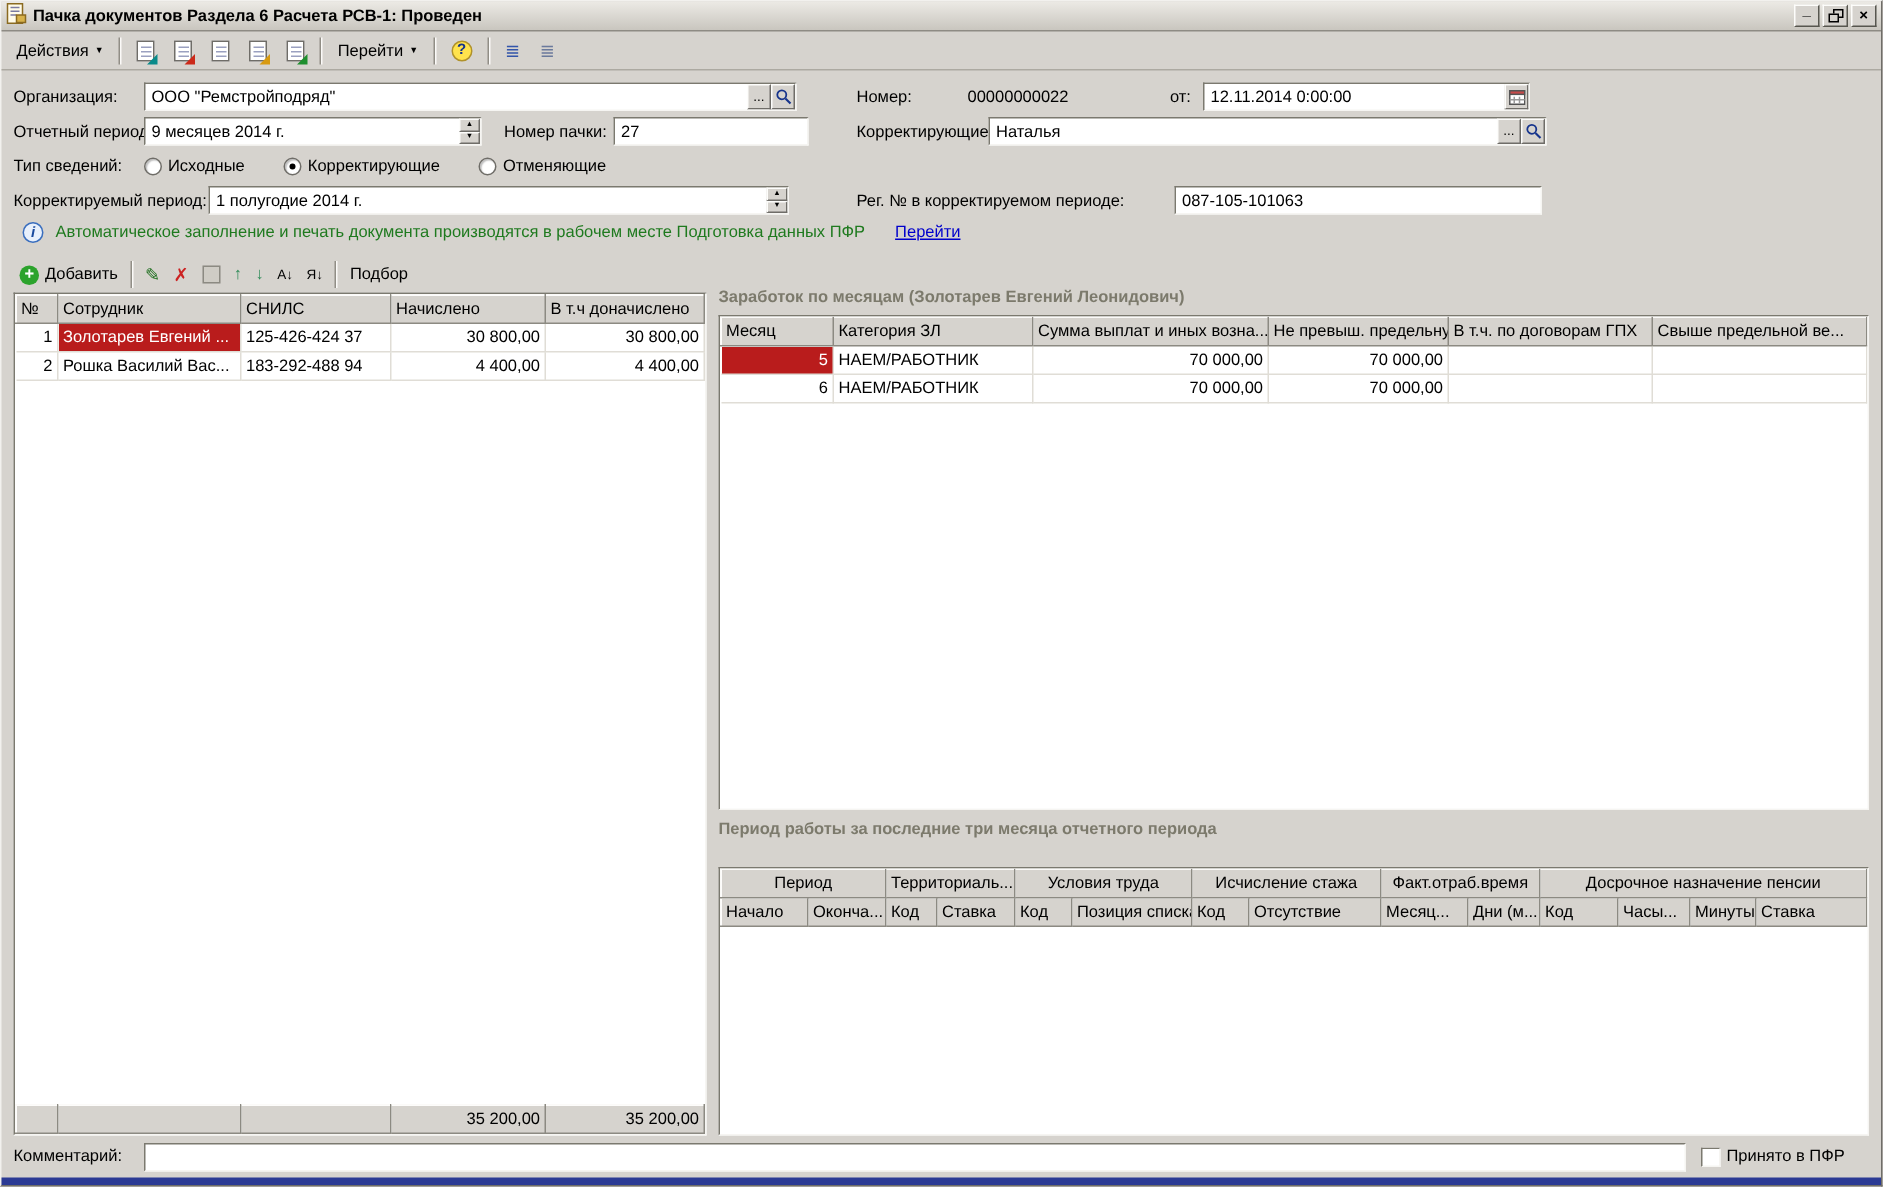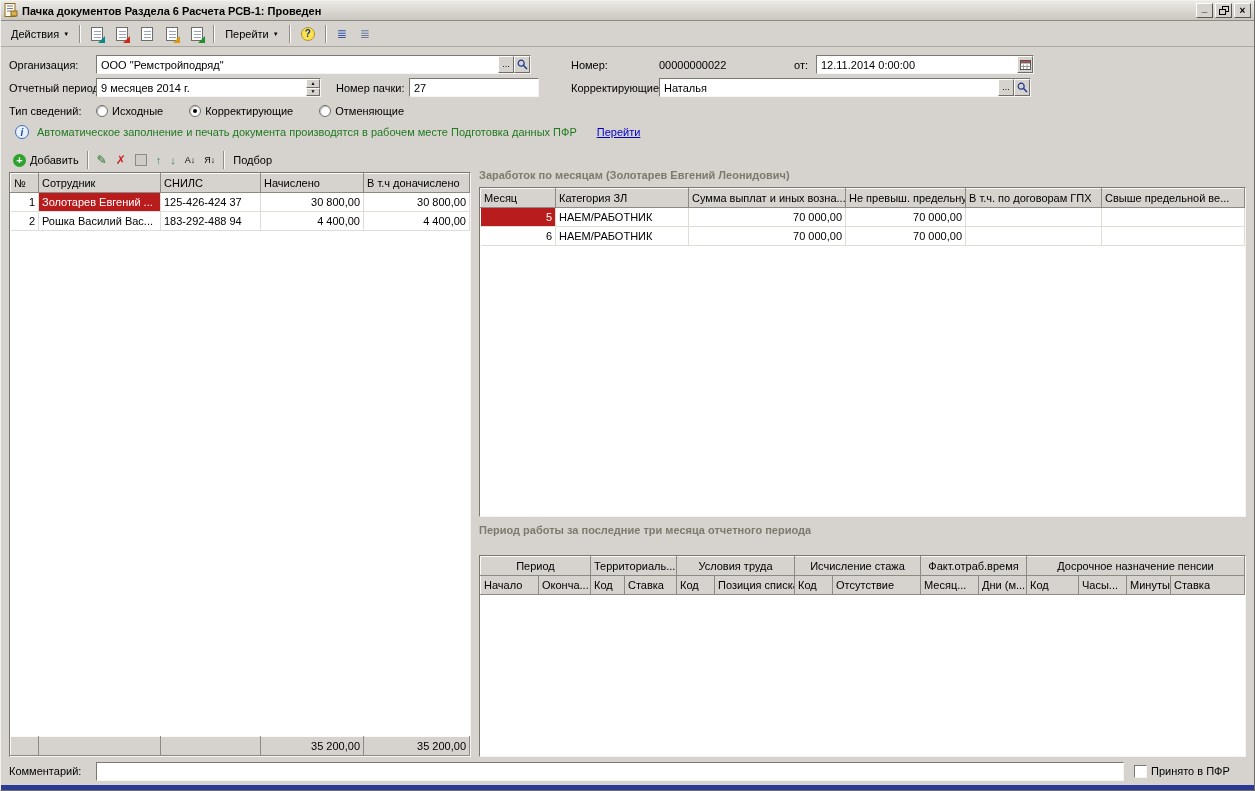--- a/index.html
+++ b/index.html
@@ -182,21 +182,21 @@
         <span class="val">ООО "Ремстройподряд"</span>
         <span class="fbtn">...</span>
         <span class="fbtn">
             <svg width="11" height="11" viewBox="0 0 11 11">
               <circle cx="4.2" cy="4.2" r="3" fill="none" stroke="#16348c" stroke-width="1.2"></circle>
               <line x1="6.6" y1="6.6" x2="10" y2="10" stroke="#16348c" stroke-width="1.4"></line>
             </svg>
           </span>
       </div>
       <span class="sp" style="width:40px"></span>
-      <span class="lbl" style="width:88px">Номер:</span>
+      <span class="lbl" style="width:74px">Номер:</span>
       <span class="flat-val" style="width:135px">00000000022</span>
       <span class="lbl" style="width:22px">от:</span>
       <div class="field" style="width:218px">
         <span class="val">12.11.2014  0:00:00</span>
         <span class="fbtn">
             <svg width="11" height="11" viewBox="0 0 11 11">
               <rect x="0.5" y="1.5" width="10" height="9" fill="#fff" stroke="#555"></rect>
               <rect x="0.5" y="1.5" width="10" height="2.4" fill="#c84a4a" stroke="#555"></rect>
               <line x1="3.5" y1="5.5" x2="3.5" y2="10" stroke="#999"></line>
               <line x1="7" y1="5.5" x2="7" y2="10" stroke="#999"></line>
@@ -243,20 +243,35 @@
       <span class="radio checked">
           <span class="rdot"></span>
           <span>Корректирующие</span>
         </span>
       <span class="radio">
           <span class="rdot"></span>
           <span>Отменяющие</span>
         </span>
     </div>
 
+    <div class="frow">
+      <span class="lbl" style="width:130px">Корректируемый период:</span>
+      <div class="field" style="width:387px">
+        <span class="val">1 полугодие 2014 г.</span>
+        <span class="spin">
+            <b>▲</b>
+            <b>▼</b>
+          </span>
+      </div>
+      <span class="sp" style="width:45px"></span>
+      <span class="lbl" style="width:212px">Рег. № в корректируемом периоде:</span>
+      <div class="field" style="width:245px">
+        <span class="val">087-105-101063</span>
+      </div>
+    </div>
 
     <div class="info-row">
       <span class="info-icon">i</span>
       <span class="info-text">Автоматическое заполнение и печать документа производятся в рабочем месте Подготовка данных ПФР</span>
       <span class="link">Перейти</span>
     </div>
 
   </div>
 
   <div class="main">

